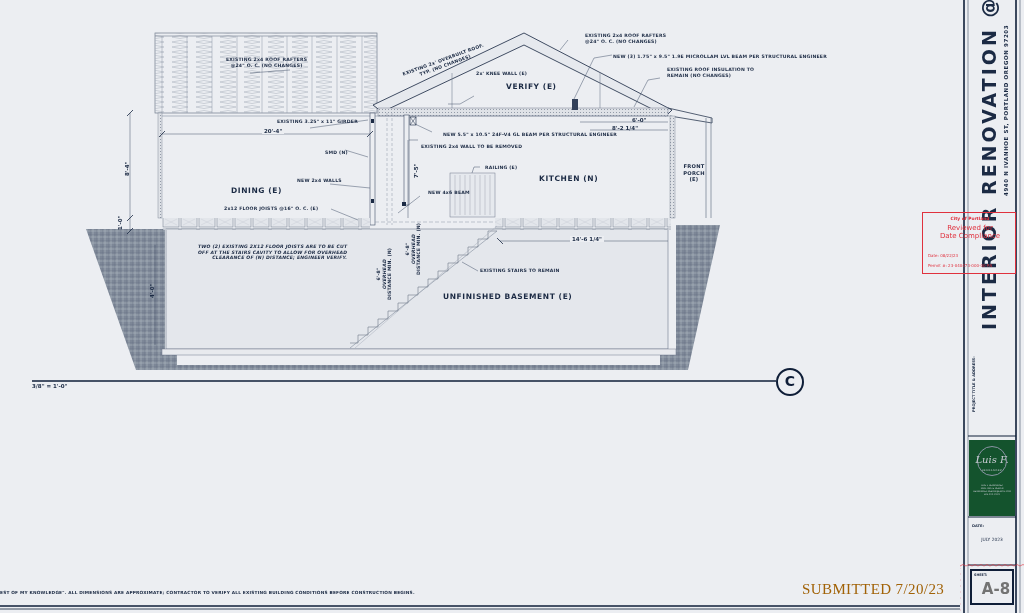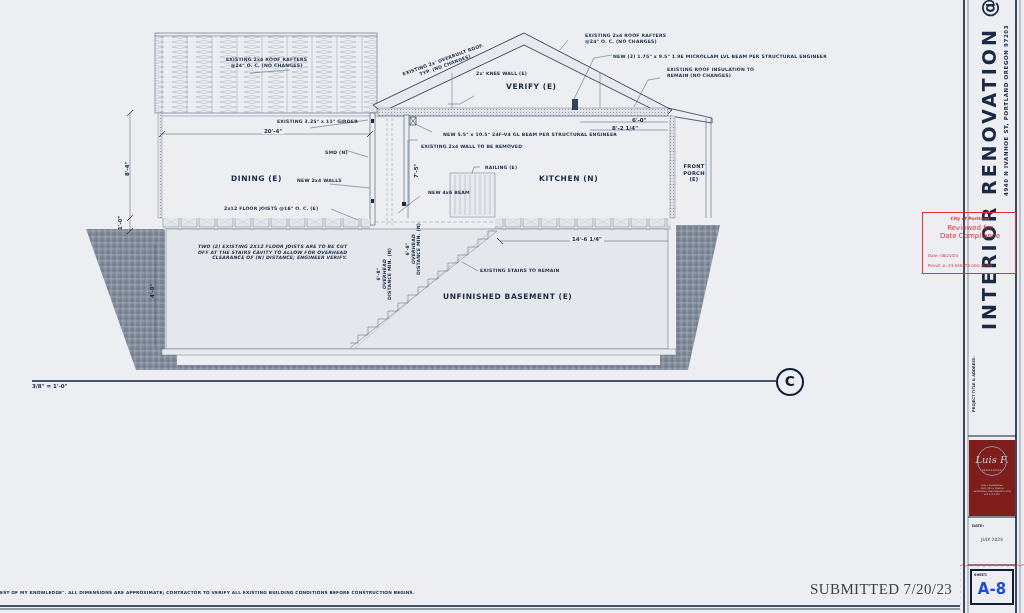--- a/index.html
+++ b/index.html
@@ -8,37 +8,37 @@
   .lbl{position:absolute;font-family:"DejaVu Sans",sans-serif;font-weight:bold;font-size:4.6px;letter-spacing:0.2px;color:#1b2a44;white-space:nowrap;line-height:1.25;}
   .room{position:absolute;font-family:"DejaVu Sans",sans-serif;font-weight:bold;font-size:7.5px;letter-spacing:0.6px;color:#1b2a44;white-space:nowrap;}
   .dim{position:absolute;font-family:"DejaVu Sans",sans-serif;font-weight:bold;font-size:5.5px;color:#1b2a44;white-space:nowrap;}
   .vert{transform:rotate(-90deg);transform-origin:left top;}
   #drawing{position:absolute;left:0;top:0;width:960px;height:613px;}
   
   .tb-frame{position:absolute;left:960px;top:0;width:64px;height:613px;}
   .tb-title{position:absolute;left:978px;top:330px;transform:rotate(-90deg);transform-origin:left top;font-family:"DejaVu Sans",sans-serif;font-weight:bold;font-size:19px;letter-spacing:3px;color:#1b2a44;white-space:nowrap;}
   .tb-addr{position:absolute;left:1003px;top:196px;transform:rotate(-90deg);transform-origin:left top;font-family:"DejaVu Sans",sans-serif;font-weight:bold;font-size:5.5px;letter-spacing:0.6px;color:#1b2a44;white-space:nowrap;}
   .tb-proj{position:absolute;left:972px;top:412px;transform:rotate(-90deg);transform-origin:left top;font-family:"DejaVu Sans",sans-serif;font-weight:bold;font-size:3.6px;color:#1b2a44;white-space:nowrap;}
-  .logo-box{position:absolute;left:969px;top:440px;width:46px;height:76px;background:#7f1d1d;}
+  .logo-box{position:absolute;left:969px;top:440px;width:46px;height:76px;background:#14532d;}
   .logo-script{position:absolute;left:0;top:14px;width:46px;text-align:center;font-family:"DejaVu Serif",serif;font-style:italic;font-size:10px;color:#c9ccd3;}
   .logo-sub{position:absolute;left:0;top:29px;width:46px;text-align:center;font-size:2.4px;letter-spacing:0.6px;color:#c9ccd3;}
   .logo-circle{position:absolute;left:8px;top:6px;width:28px;height:28px;border:0.6px solid #8a93a4;border-radius:50%;}
   .logo-info{position:absolute;left:2px;top:44px;width:42px;text-align:center;font-size:2.2px;line-height:3px;color:#c9ccd3;}
   .date-box{position:absolute;left:969px;top:518px;width:46px;height:46px;background:#eceef2;}
   .date-lbl{position:absolute;left:3px;top:6px;font-size:3.6px;font-weight:bold;color:#1b2a44;}
   .date-val{position:absolute;left:0;top:19px;width:46px;text-align:center;font-size:4.4px;color:#1b2a44;}
   .sheet-box{position:absolute;left:970px;top:569px;width:44px;height:36px;border:2.5px solid #0f1e38;background:#eceef2;box-sizing:border-box;}
   .sheet-lbl{position:absolute;left:2px;top:2px;font-size:3.4px;font-weight:bold;color:#1b2a44;}
-  .sheet-val{position:absolute;left:0;top:9px;width:40px;text-align:center;font-family:"DejaVu Sans",sans-serif;font-weight:bold;font-size:15px;color:#1d4ed8;}
+  .sheet-val{position:absolute;left:0;top:9px;width:48px;text-align:center;font-family:"DejaVu Sans",sans-serif;font-weight:bold;font-size:15px;color:#737373;}
   .stamp{position:absolute;left:922px;top:212px;width:94px;height:62px;border:1.3px solid #e0313e;box-sizing:border-box;color:#e0313e;background:transparent;}
   .stamp .s1{position:absolute;left:0;top:3px;width:94px;text-align:center;font-size:4.4px;font-weight:bold;}
   .stamp .s2{position:absolute;left:0;top:12px;width:94px;text-align:center;font-size:7px;line-height:7.5px;}
   .stamp .s3{position:absolute;left:5px;top:40px;font-size:4px;}
   .stamp .s4{position:absolute;left:5px;top:50px;font-size:4px;}
-  .submitted{position:absolute;left:802px;top:581px;font-family:"Liberation Serif","DejaVu Serif",serif;font-size:15px;color:#404040;letter-spacing:0.4px;white-space:nowrap;margin-left:8px;}
+  .submitted{position:absolute;left:802px;top:581px;font-family:"Liberation Serif","DejaVu Serif",serif;font-size:15px;color:#a16207;letter-spacing:0.4px;white-space:nowrap;}
   .footer-note{position:absolute;left:0;top:590px;font-family:"DejaVu Sans",sans-serif;font-weight:bold;font-size:4.3px;letter-spacing:0.2px;color:#1b2a44;white-space:nowrap;}
   .scale{position:absolute;left:32px;top:383px;font-family:"DejaVu Sans",sans-serif;font-weight:bold;font-size:5.5px;color:#1b2a44;white-space:nowrap;}
   .section-mark{position:absolute;left:776px;top:368px;width:28px;height:28px;border:2px solid #0f1e38;border-radius:50%;box-sizing:border-box;text-align:center;line-height:23px;font-family:"DejaVu Sans",sans-serif;font-weight:bold;font-size:14px;color:#0f1e38;}
 </style>
 </head>
 <body>
 
 <div id="drawing">
   <svg width="960" height="613" viewBox="0 0 960 613" style="position:absolute;left:0;top:0;">
     <defs>
@@ -160,21 +160,21 @@
       <path d="M478 271 L462 262"></path>
     </g>
 
     <line x1="32" y1="381" x2="776" y2="381" stroke="#0f1e38" stroke-width="1.6"></line>
 
     <line x1="0" y1="606" x2="960" y2="606" stroke="#0f1e38" stroke-width="1.6"></line>
     <line x1="0" y1="609" x2="960" y2="609" stroke="#0f1e38" stroke-width="0.8"></line>
   </svg>
 
   <span class="room" style="left:506px;top:82px;">VERIFY (E)</span>
-  <span class="room" style="left:231px;top:174px;">DINING (E)</span>
+  <span class="room" style="left:231px;top:186px;">DINING (E)</span>
   <span class="room" style="left:539px;top:174px;">KITCHEN (N)</span>
   <div class="abs" style="left:681px;top:163px;text-align:center;width:26px;">
     <div class="lbl" style="position:static;font-size:5.2px;">FRONT</div>
     <div class="lbl" style="position:static;font-size:5.2px;">PORCH</div>
     <div class="lbl" style="position:static;font-size:5.2px;">(E)</div>
   </div>
   <span class="room" style="left:443px;top:292px;">UNFINISHED BASEMENT (E)</span>
 
   <div class="abs" style="left:226px;top:57px;text-align:center;">
     <div class="lbl" style="position:static;">EXISTING 2x4 ROOF RAFTERS</div>

